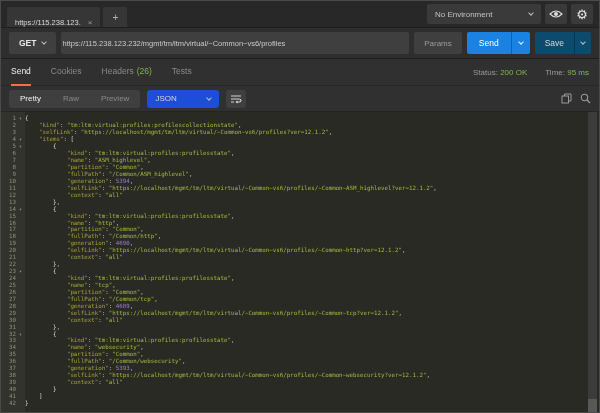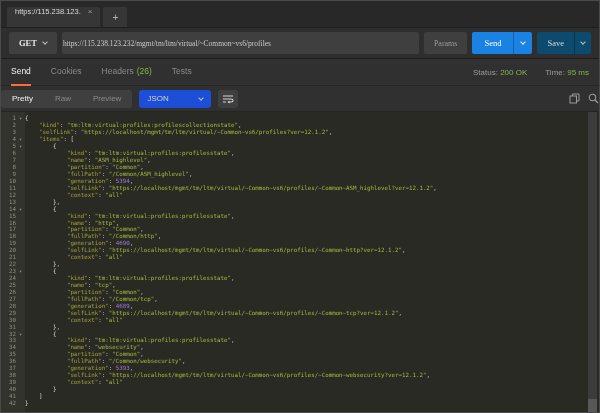--- a/index.html
+++ b/index.html
@@ -4,41 +4,41 @@
 <style>
   * { margin:0; padding:0; box-sizing:border-box; }
   html,body { width:600px; height:413px; background:#212121; overflow:hidden;
               font-family:"Liberation Sans", sans-serif; }
   .window { width:600px; height:413px; background:#282828; border:1px solid #4a4a4a;
             display:flex; flex-direction:column; }
 
   
   .tabstrip { height:27px; background:#282828; display:flex; align-items:center;
               padding:0 6px 0 6px; border-bottom:1px solid #1e1e1e; }
-  .tab { align-self:flex-end; height:20px; background:#363636; display:flex; align-items:flex-start;
+  .tab { align-self:flex-end; height:20px; background:#363636; display:flex; align-items:flex-end;
          padding:0 8px; border-radius:2px 2px 0 0; gap:7px; }
   .tab-title { font-size:7.5px; color:#d8d8d8; white-space:nowrap; }
   .tab-close { font-size:8px; color:#9a9a9a; cursor:pointer; }
   .tab-plus { align-self:flex-end; height:20px; width:24px; background:#363636; margin-left:3px;
               border-radius:2px 2px 0 0; color:#b5b5b5; font-size:10px; display:flex;
               align-items:center; justify-content:center; }
   .hdr-right { margin-left:auto; display:flex; align-items:center; gap:4px; }
   .env-select { width:114px; height:20px; background:#3a3a3a; border-radius:2px; display:flex;
                 align-items:center; padding:0 8px; color:#c3c3c3; font-size:8px; }
   .chev { display:inline-block; width:4px; height:4px; border-right:1.4px solid currentColor;
           border-bottom:1.4px solid currentColor; transform:rotate(45deg); margin-left:6px;
           margin-top:-2px; }
   .env-select .chev { margin-left:auto; color:#bdbdbd; }
   .icon-btn { width:22px; height:20px; background:#3a3a3a; border-radius:2px; display:flex;
               align-items:center; justify-content:center; color:#dcdcdc; }
   .gear { font-size:13px; line-height:13px; color:#e2e2e2; }
 
   
   .reqbar { height:31px; background:#2e2e2e; display:flex; align-items:center; padding:0 8px;
-            gap:5px; border-bottom:1px solid #1e1e1e;font-family:Liberation Serif, serif; }
+            gap:5px; border-bottom:1px solid #1e1e1e; }
   .method { height:22px; background:#3f3f3f; border-radius:2px; display:flex; align-items:center;
             padding:0 10px; color:#e8e8e8; font-size:8.5px; font-weight:bold; }
   .method .chev { color:#bdbdbd; }
   .urlbox { flex:1; height:22px; background:#3f3f3f; border-radius:2px; display:flex;
             align-items:center; padding:0 1px; color:#c9c9c9; font-size:7.5px; overflow:hidden;
             white-space:nowrap; }
   .params-btn { height:22px; background:#3f3f3f; border-radius:2px; display:flex;
                 align-items:center; padding:0 10px; color:#9a9a9a; font-size:8px; }
   .send-btn { height:22px; background:#1a82e2; border-radius:2px; display:flex; align-items:stretch;
               overflow:hidden; }
@@ -57,21 +57,21 @@
   .resp-tabs { height:27px; background:#303030; display:flex; align-items:center; padding:0 10px;
                border-bottom:1px solid #262626; }
   .rtab { font-size:8.5px; color:#8a8a8a; margin-right:20px; height:27px; display:flex;
           align-items:center; border-bottom:2px solid transparent; gap:3px; }
   .rtab.active { color:#f2f2f2; border-bottom:2px solid #ff6c37; }
   .rtab .count { color:#82b54b; }
   .resp-meta { margin-left:auto; font-size:8px; color:#9b9b9b; display:flex; gap:18px; }
   .resp-meta b { color:#82b54b; font-weight:normal; }
 
   
-  .toolbar { height:26px; background:#303030; display:flex; align-items:center; padding:0 0;
+  .toolbar { height:26px; background:#303030; display:flex; align-items:center; padding:0 8px;
              gap:7px; border-bottom:1px solid #242424; }
   .seg { height:18px; background:#3f3f3f; border-radius:3px; display:flex; align-items:center; }
   .seg span { padding:0 11px; font-size:8px; color:#8a8a8a; line-height:18px; }
   .seg span.active { color:#f2f2f2; }
   .fmt { height:18px; background:#1d4ed8; border-radius:3px; display:flex; align-items:center;
          padding:0 8px; font-size:8px; color:#d5d5d5;gap:24px; }
   .fmt .chev { color:#bdbdbd; }
   .tool-icon { width:20px; height:18px; background:#3f3f3f; border-radius:3px; display:flex;
                align-items:center; justify-content:center; color:#d5d5d5; }
   .toolbar-right { margin-left:auto; display:flex; gap:8px; align-items:center; color:#9a9a9a; }
@@ -99,20 +99,35 @@
 
 <div class="window">
 
   <div class="tabstrip">
     <div class="tab">
       <span class="tab-title">https://115.238.123.</span>
       <span class="tab-close">×</span>
     </div>
     <div class="tab-plus">
       <span>+</span>
+    </div>
+    <div class="hdr-right">
+      <div class="env-select">
+        <span>No Environment</span>
+        <span class="chev"></span>
+      </div>
+      <div class="icon-btn">
+        <svg width="14" height="10" viewBox="0 0 14 10">
+          <path d="M1 5 Q7 -1 13 5 Q7 11 1 5 Z" fill="none" stroke="#dcdcdc" stroke-width="1.1"></path>
+          <circle cx="7" cy="5" r="2" fill="#dcdcdc"></circle>
+        </svg>
+      </div>
+      <div class="icon-btn">
+        <span class="gear">⚙</span>
+      </div>
     </div>
   </div>
 
   <div class="reqbar">
     <div class="method">
       <span>GET</span>
       <span class="chev"></span>
     </div>
     <div class="urlbox">
       <span>https://115.238.123.232/mgmt/tm/ltm/virtual/~Common~vs6/profiles</span>

